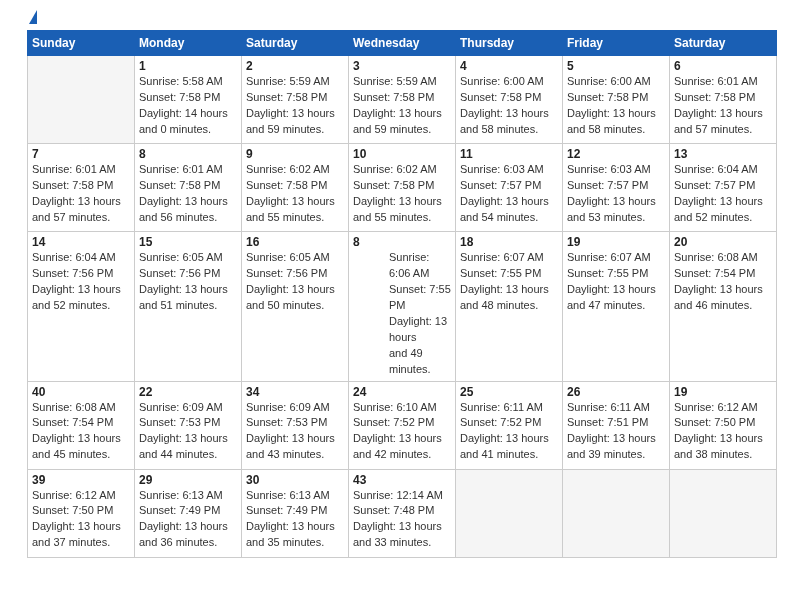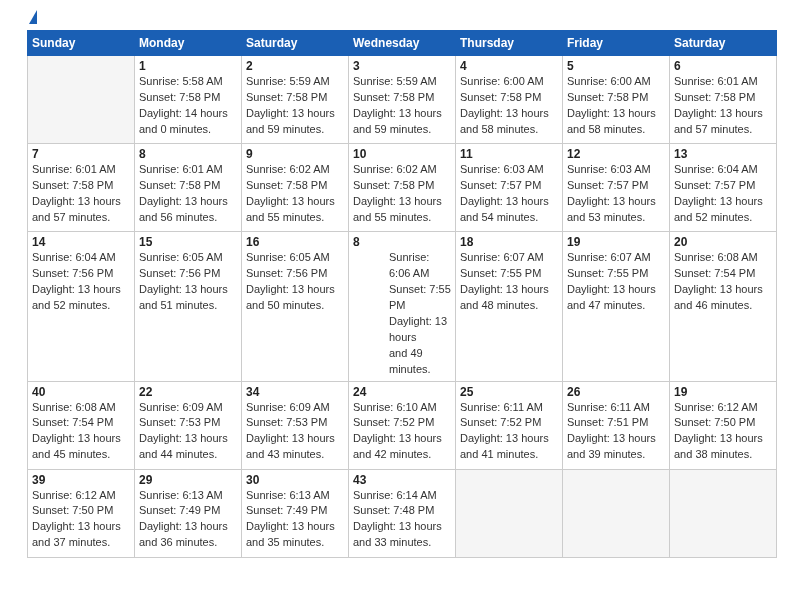--- a/index.html
+++ b/index.html
@@ -340,21 +340,21 @@
           </td>
           <td>
             <span class="day-num">30</span>
             <div class="day-info" style="white-space: pre-line;">Sunrise: 6:13 AM
 Sunset: 7:49 PM
 Daylight: 13 hours
 and 35 minutes.</div>
           </td>
           <td>
             <span class="day-num">43</span>
-            <div class="day-info" style="white-space: pre-line;">Sunrise: 6:14 AM
+            <div class="day-info" style="white-space: pre-line;">Sunrise: 12:14 AM
 Sunset: 7:48 PM
 Daylight: 13 hours
 and 33 minutes.</div>
           </td>
           <td class="empty"></td>
           <td class="empty"></td>
           <td class="empty"></td>
         </tr>
       </tbody>
   </table>

